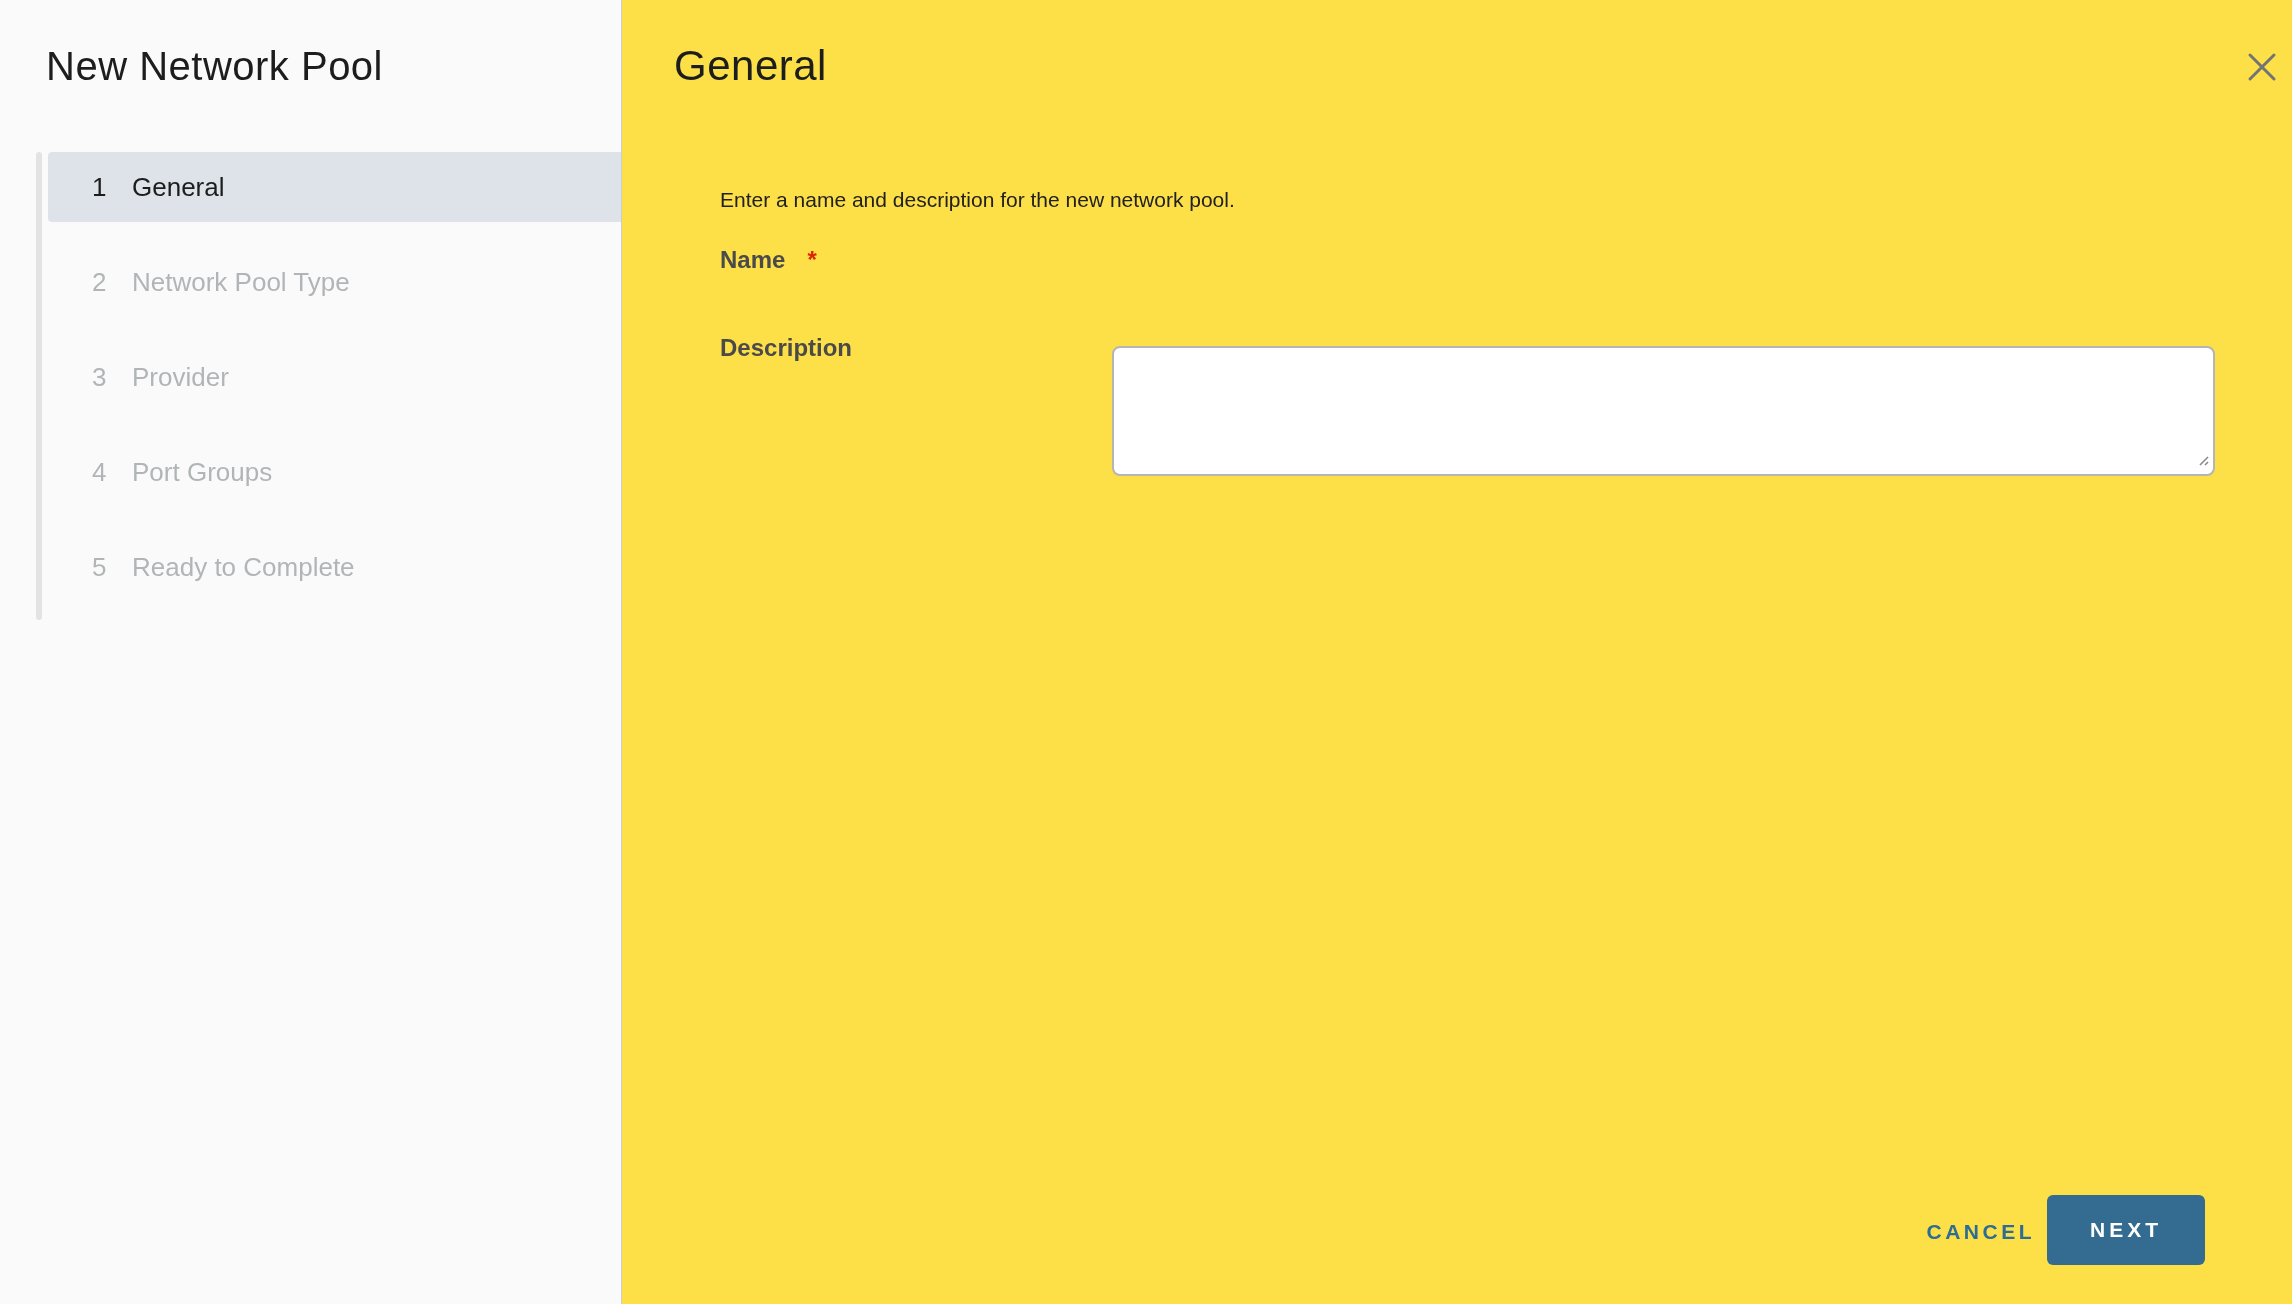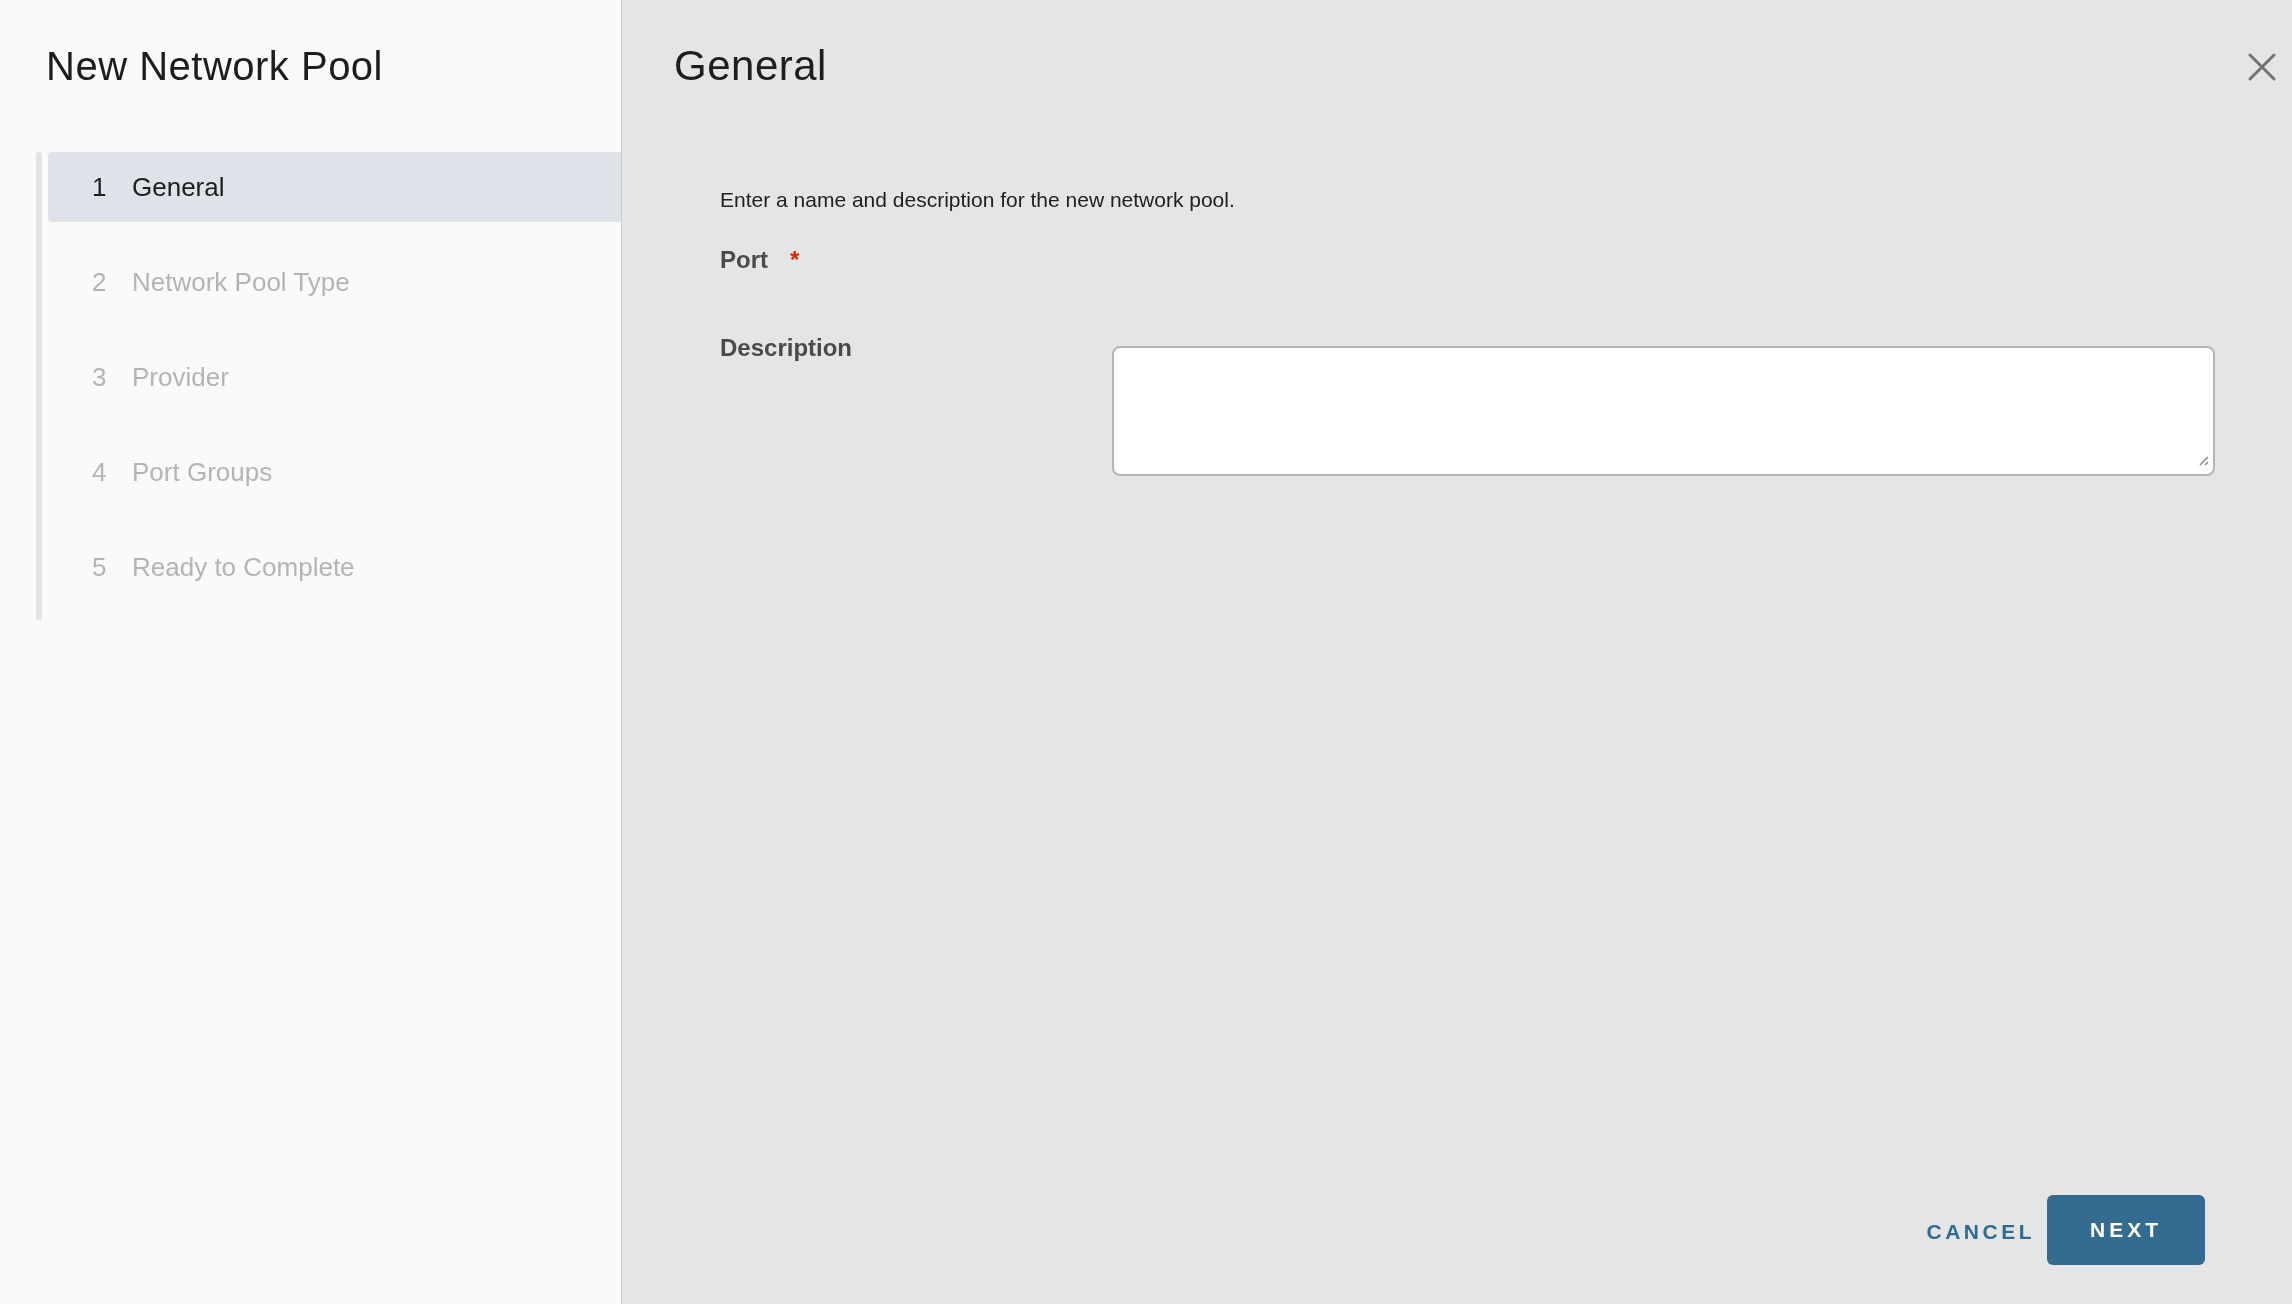--- a/index.html
+++ b/index.html
@@ -3,21 +3,21 @@
 <meta charset="utf-8">
 <style>
   * { box-sizing: border-box; margin: 0; padding: 0; }
   html, body { background: #ffffff; }
   body { font-family: "Liberation Sans", sans-serif; color: #212121; }
 
   .dialog {
     position: relative;
     width: 2292px;
     height: 1304px;
-    background: #e5e5e5;
+    background: #fde047;
     overflow: hidden;
   }
 
   
   .sidebar {
     position: absolute;
     left: 0; top: 0;
     width: 622px; height: 100%;
     background: #fafafa;
     border-right: 1px solid #cccccc;
@@ -230,21 +230,21 @@
     <span>
       <svg width="36" height="36" viewBox="0 0 36 36">
         <path d="M6 6 L30 30 M30 6 L6 30" stroke="#737373" stroke-width="3" stroke-linecap="round" fill="none"></path>
       </svg>
     </span>
   </button>
 
   <div class="instruction">Enter a name and description for the new network pool.</div>
 
   <div class="field-label label-name">
-    <span>Port</span><span class="required-marker">*</span>
+    <span>Name</span><span class="required-marker">*</span>
   </div>
 
   <div class="field-label label-desc">Description</div>
   <div class="desc-wrap">
     <textarea class="desc-textarea" style=""></textarea>
     <span class="resize-grip">
       <svg width="16" height="16" viewBox="0 0 16 16">
         <path d="M14 6 L6 14 M14 11 L11 14" stroke="#8a8a8a" stroke-width="1.6" fill="none"></path>
       </svg>
     </span>

